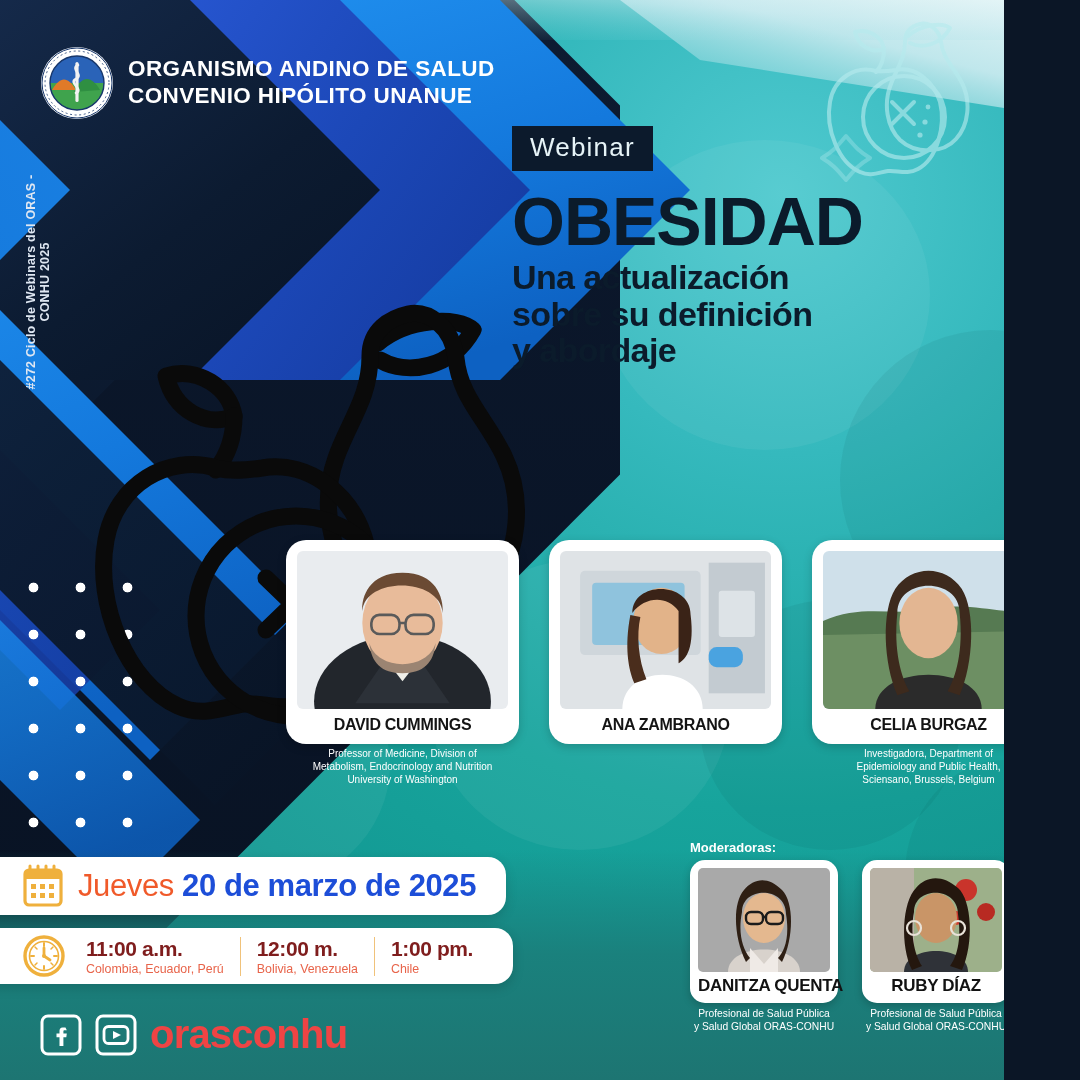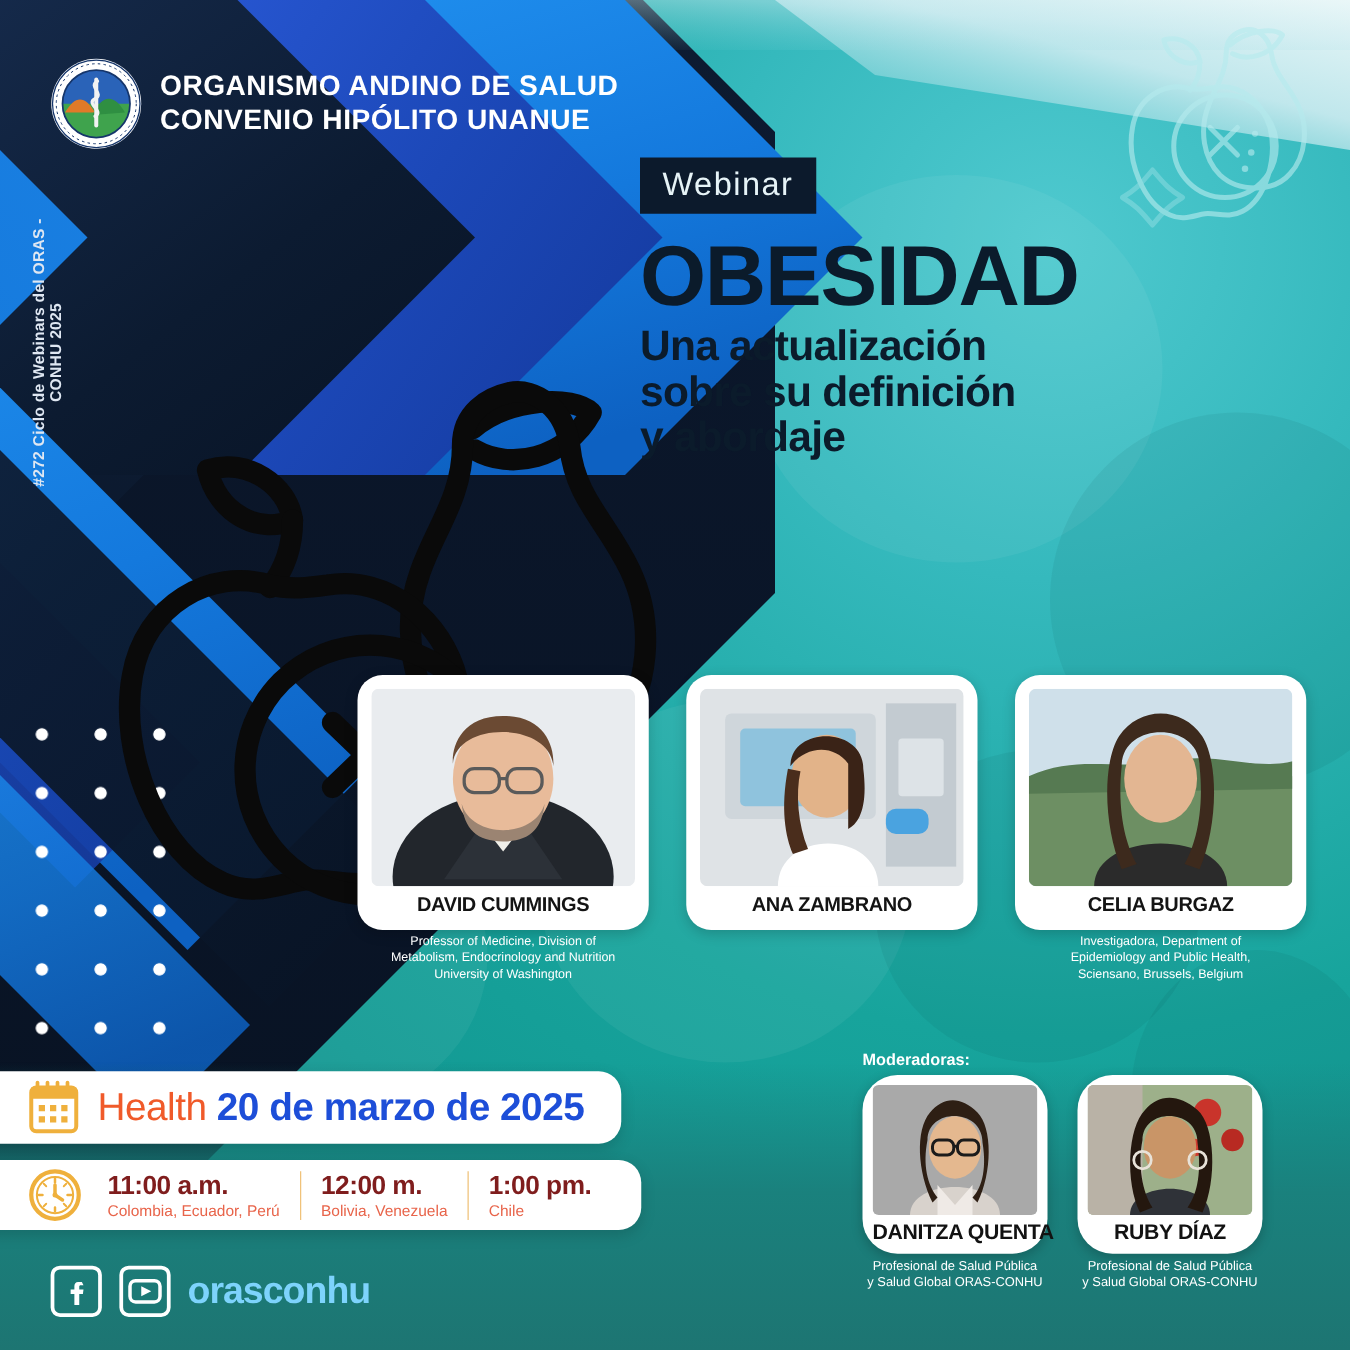--- a/index.html
+++ b/index.html
@@ -4,21 +4,21 @@
 <style>
   * { margin:0; padding:0; box-sizing:border-box; }
   html,body { width:1080px; height:1080px; }
   body {
     font-family:"Liberation Sans", sans-serif;
     background:#0b1626;
     overflow:hidden;
   }
   #poster {
     position:relative;
-    width:1080px; height:1080px;
+    width:1004px; height:1080px;
     overflow:hidden;
   }
 
   
   .bg-teal {
     position:absolute; inset:0;
     background:
       radial-gradient(circle at 78% 18%, #4fc9cf 0%, #35b9bd 22%, #17a49c 52%, #139a94 70%, #14847f 100%);
   }
   .bg-teal-bottom {
@@ -130,21 +130,21 @@
     text-align:center; color:#ffffff; font-size:10px;
     line-height:1.28; margin-top:4px; padding:0 2px;
   }
 
   
   .mods { position:absolute; left:690px; top:840px; z-index:6; }
   .mods-label { color:#ffffff; font-size:13px; font-weight:600; margin-bottom:5px; }
   .mods-row { display:flex; gap:24px; }
   .mod { width:148px; }
   .mod-card {
-    background:#ffffff; border-radius:28px; padding:8px 8px 0 8px;
+    background:#ffffff; border-radius:15px; padding:8px 8px 0 8px;
     box-shadow:0 3px 9px rgba(0,0,0,.2);
   }
   .mod-photo { width:100%; height:104px; border-radius:5px; overflow:hidden; position:relative; }
   .mod-name {
     text-align:center; font-weight:bold; font-size:17px; color:#121212;
     padding:4px 0 7px 0; letter-spacing:-.3px; white-space:nowrap;
   }
   .mod-role { text-align:center; color:#fff; font-size:10.3px; line-height:1.25; margin-top:5px; }
 
   
@@ -170,21 +170,21 @@
   .tslot:first-child { padding-left:4px; }
   .tslot + .tslot { border-left:1.5px solid #f0c27a; }
   .t-time { font-size:21px; font-weight:bold; color:#7f1d1d; letter-spacing:-.4px; white-space:nowrap; }
   .t-zone { font-size:12.4px; color:#e8644a; margin-top:1px; white-space:nowrap; }
 
   
   .social {
     position:absolute; left:40px; top:1012px; z-index:6;
     display:flex; align-items:center; gap:13px;
   }
-  .handle { color:#7dd3fc; font-weight:bold; font-size:30px; letter-spacing:-.8px; }
+  .handle { color:#ef4444; font-weight:bold; font-size:40px; letter-spacing:-.8px; }
 
   svg { display:block; }
 </style>
 </head>
 <body>
 
 <div id="poster">
 
   <div class="bg-teal"></div>
 
@@ -443,21 +443,21 @@
       <rect x="3" y="6" width="36" height="9" fill="#efb03c"></rect>
       <g fill="#efb03c">
         <rect x="9" y="20" width="5" height="5"></rect>
           <rect x="18" y="20" width="5" height="5"></rect>
           <rect x="27" y="20" width="5" height="5"></rect>
         <rect x="9" y="29" width="5" height="5"></rect>
           <rect x="18" y="29" width="5" height="5"></rect>
           <rect x="27" y="29" width="5" height="5"></rect>
       </g>
     </svg>
-    <div class="date-txt"><span>Health </span><b>20 de marzo de 2025</b></div>
+    <div class="date-txt"><span>Jueves </span><b>20 de marzo de 2025</b></div>
   </div>
 
   <div class="time-card">
     <svg width="44" height="44" viewBox="0 0 44 44">
       <circle cx="22" cy="22" r="19" fill="none" stroke="#efb03c" stroke-width="3.4"></circle>
       <circle cx="22" cy="22" r="14.5" fill="none" stroke="#efb03c" stroke-width="1.6"></circle>
       <g stroke="#efb03c" stroke-width="2" stroke-linecap="round">
         <path d="M22 9 L22 12 M22 32 L22 35 M9 22 L12 22 M32 22 L35 22"></path>
         <path d="M31 13 L29 15 M13 31 L15 29 M31 31 L29 29 M13 13 L15 15" stroke-width="1.5"></path>
       </g>

